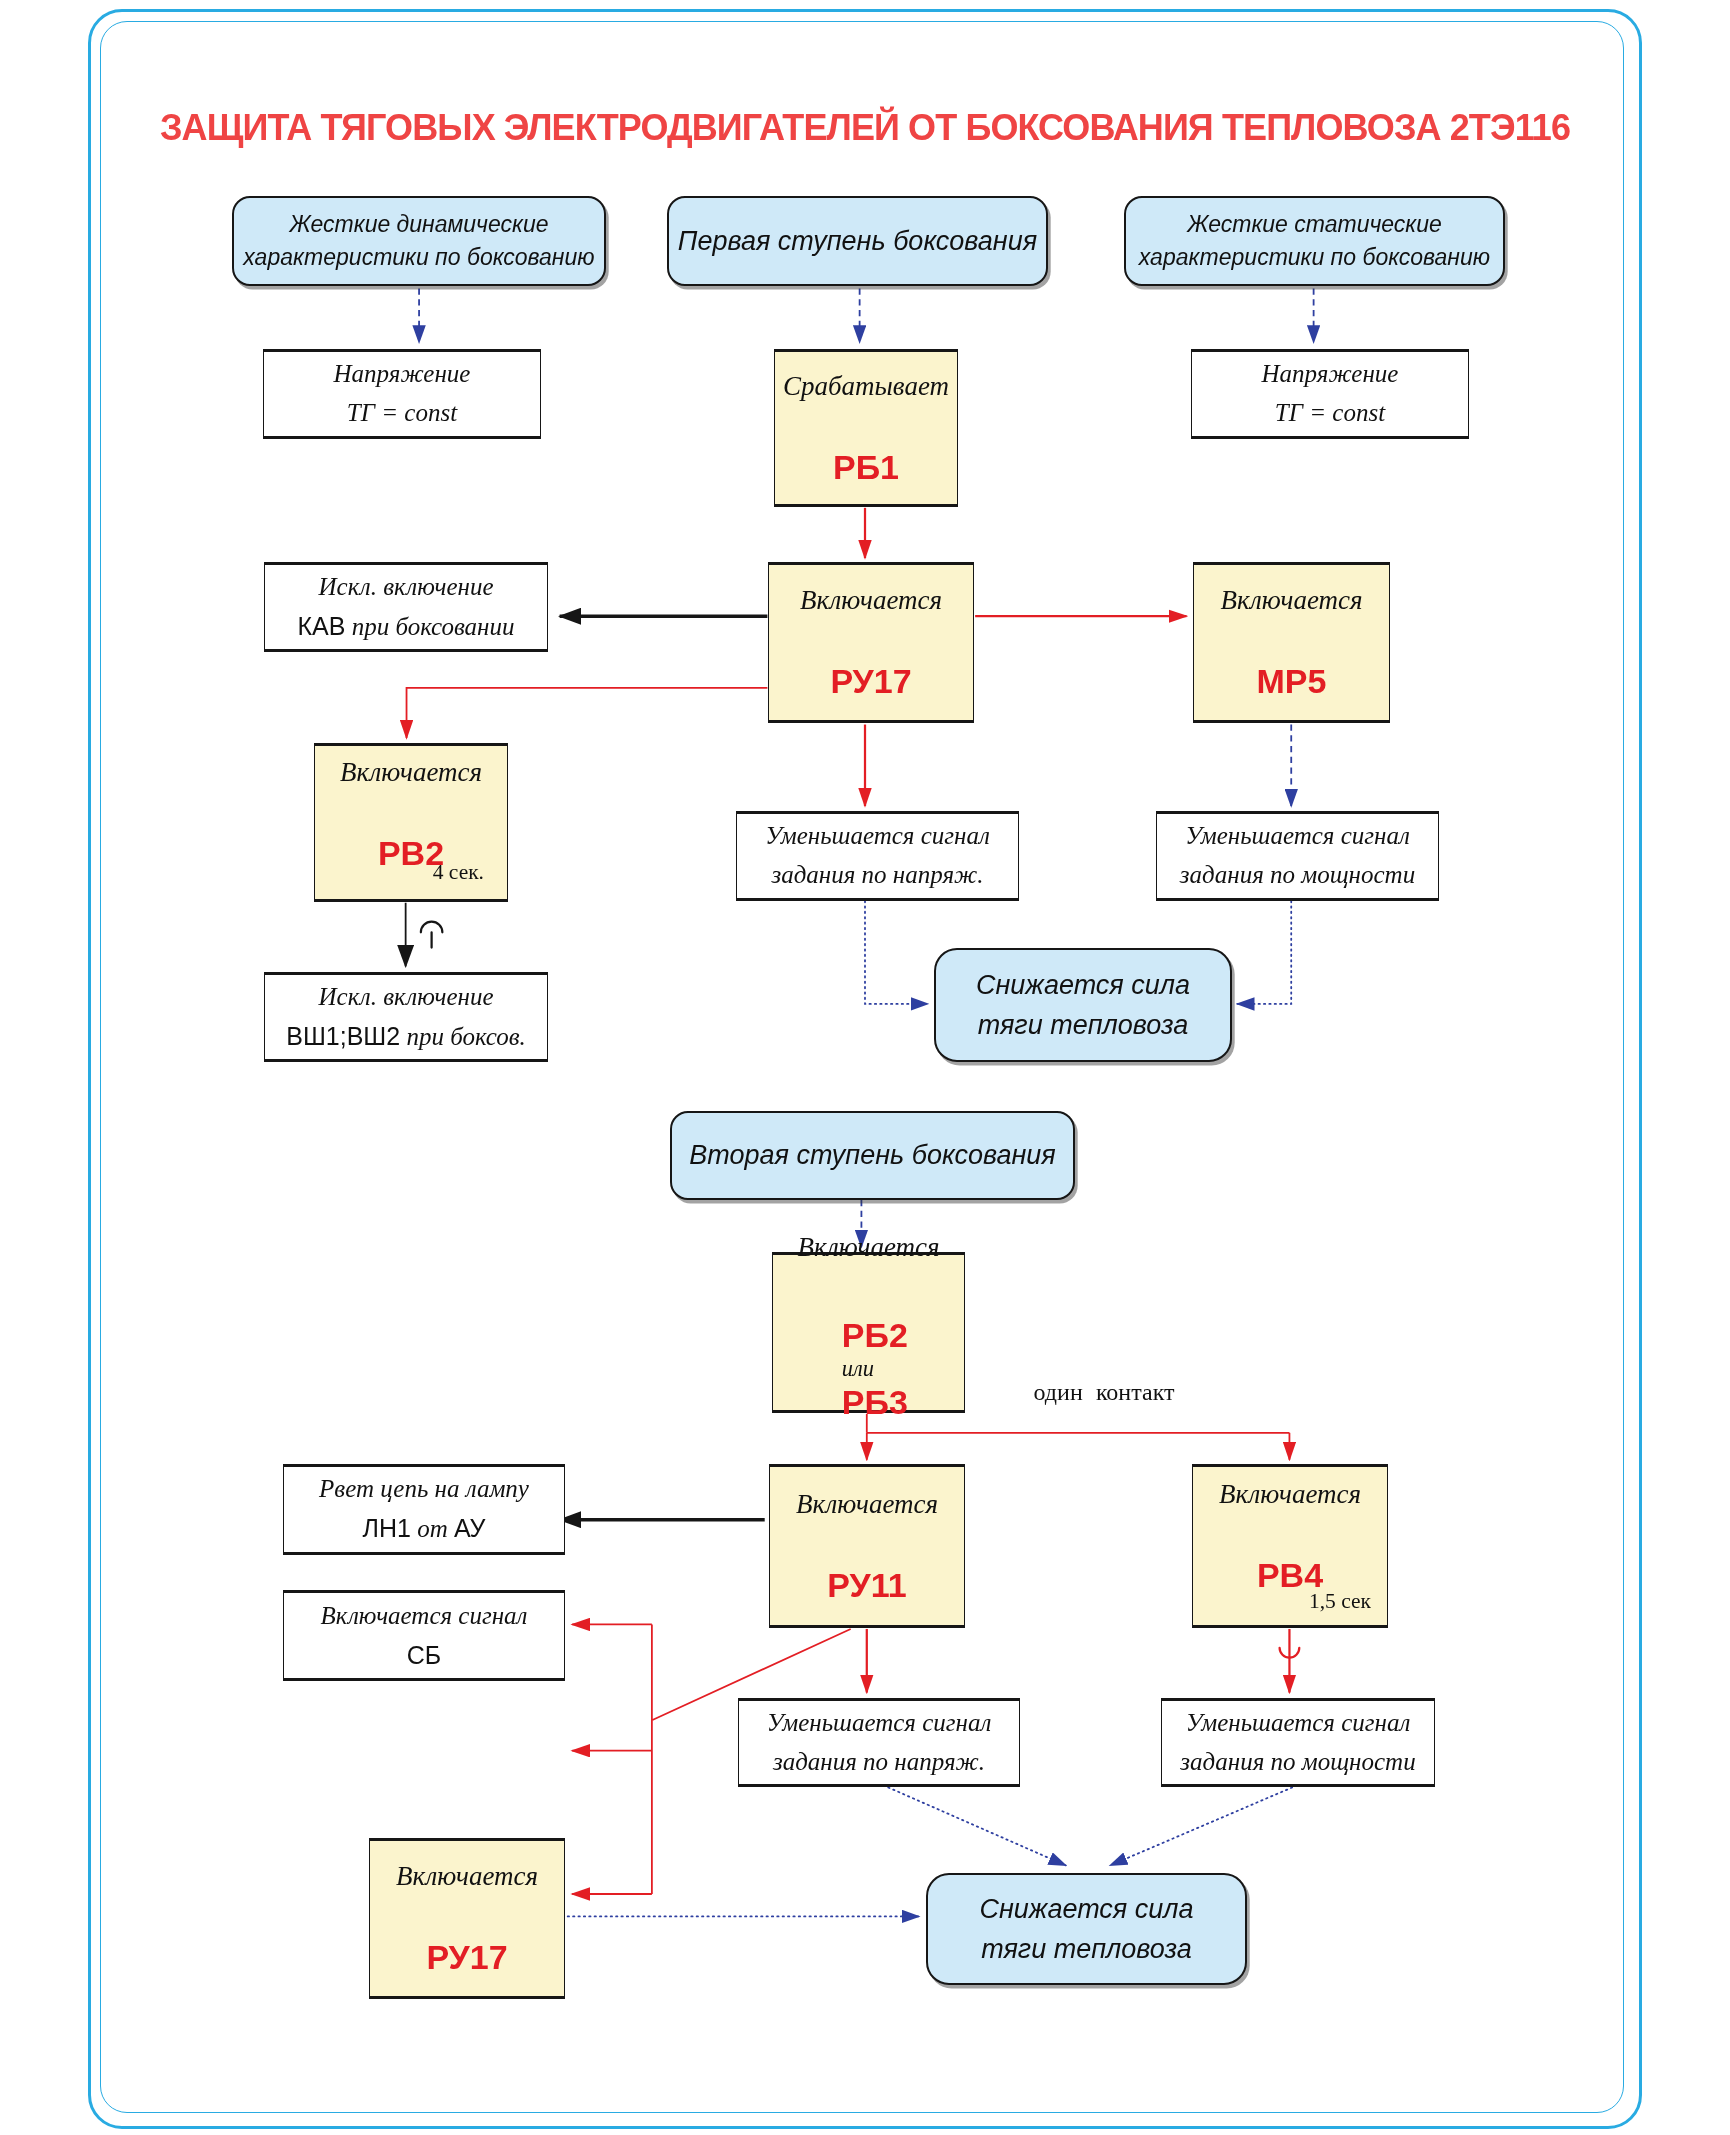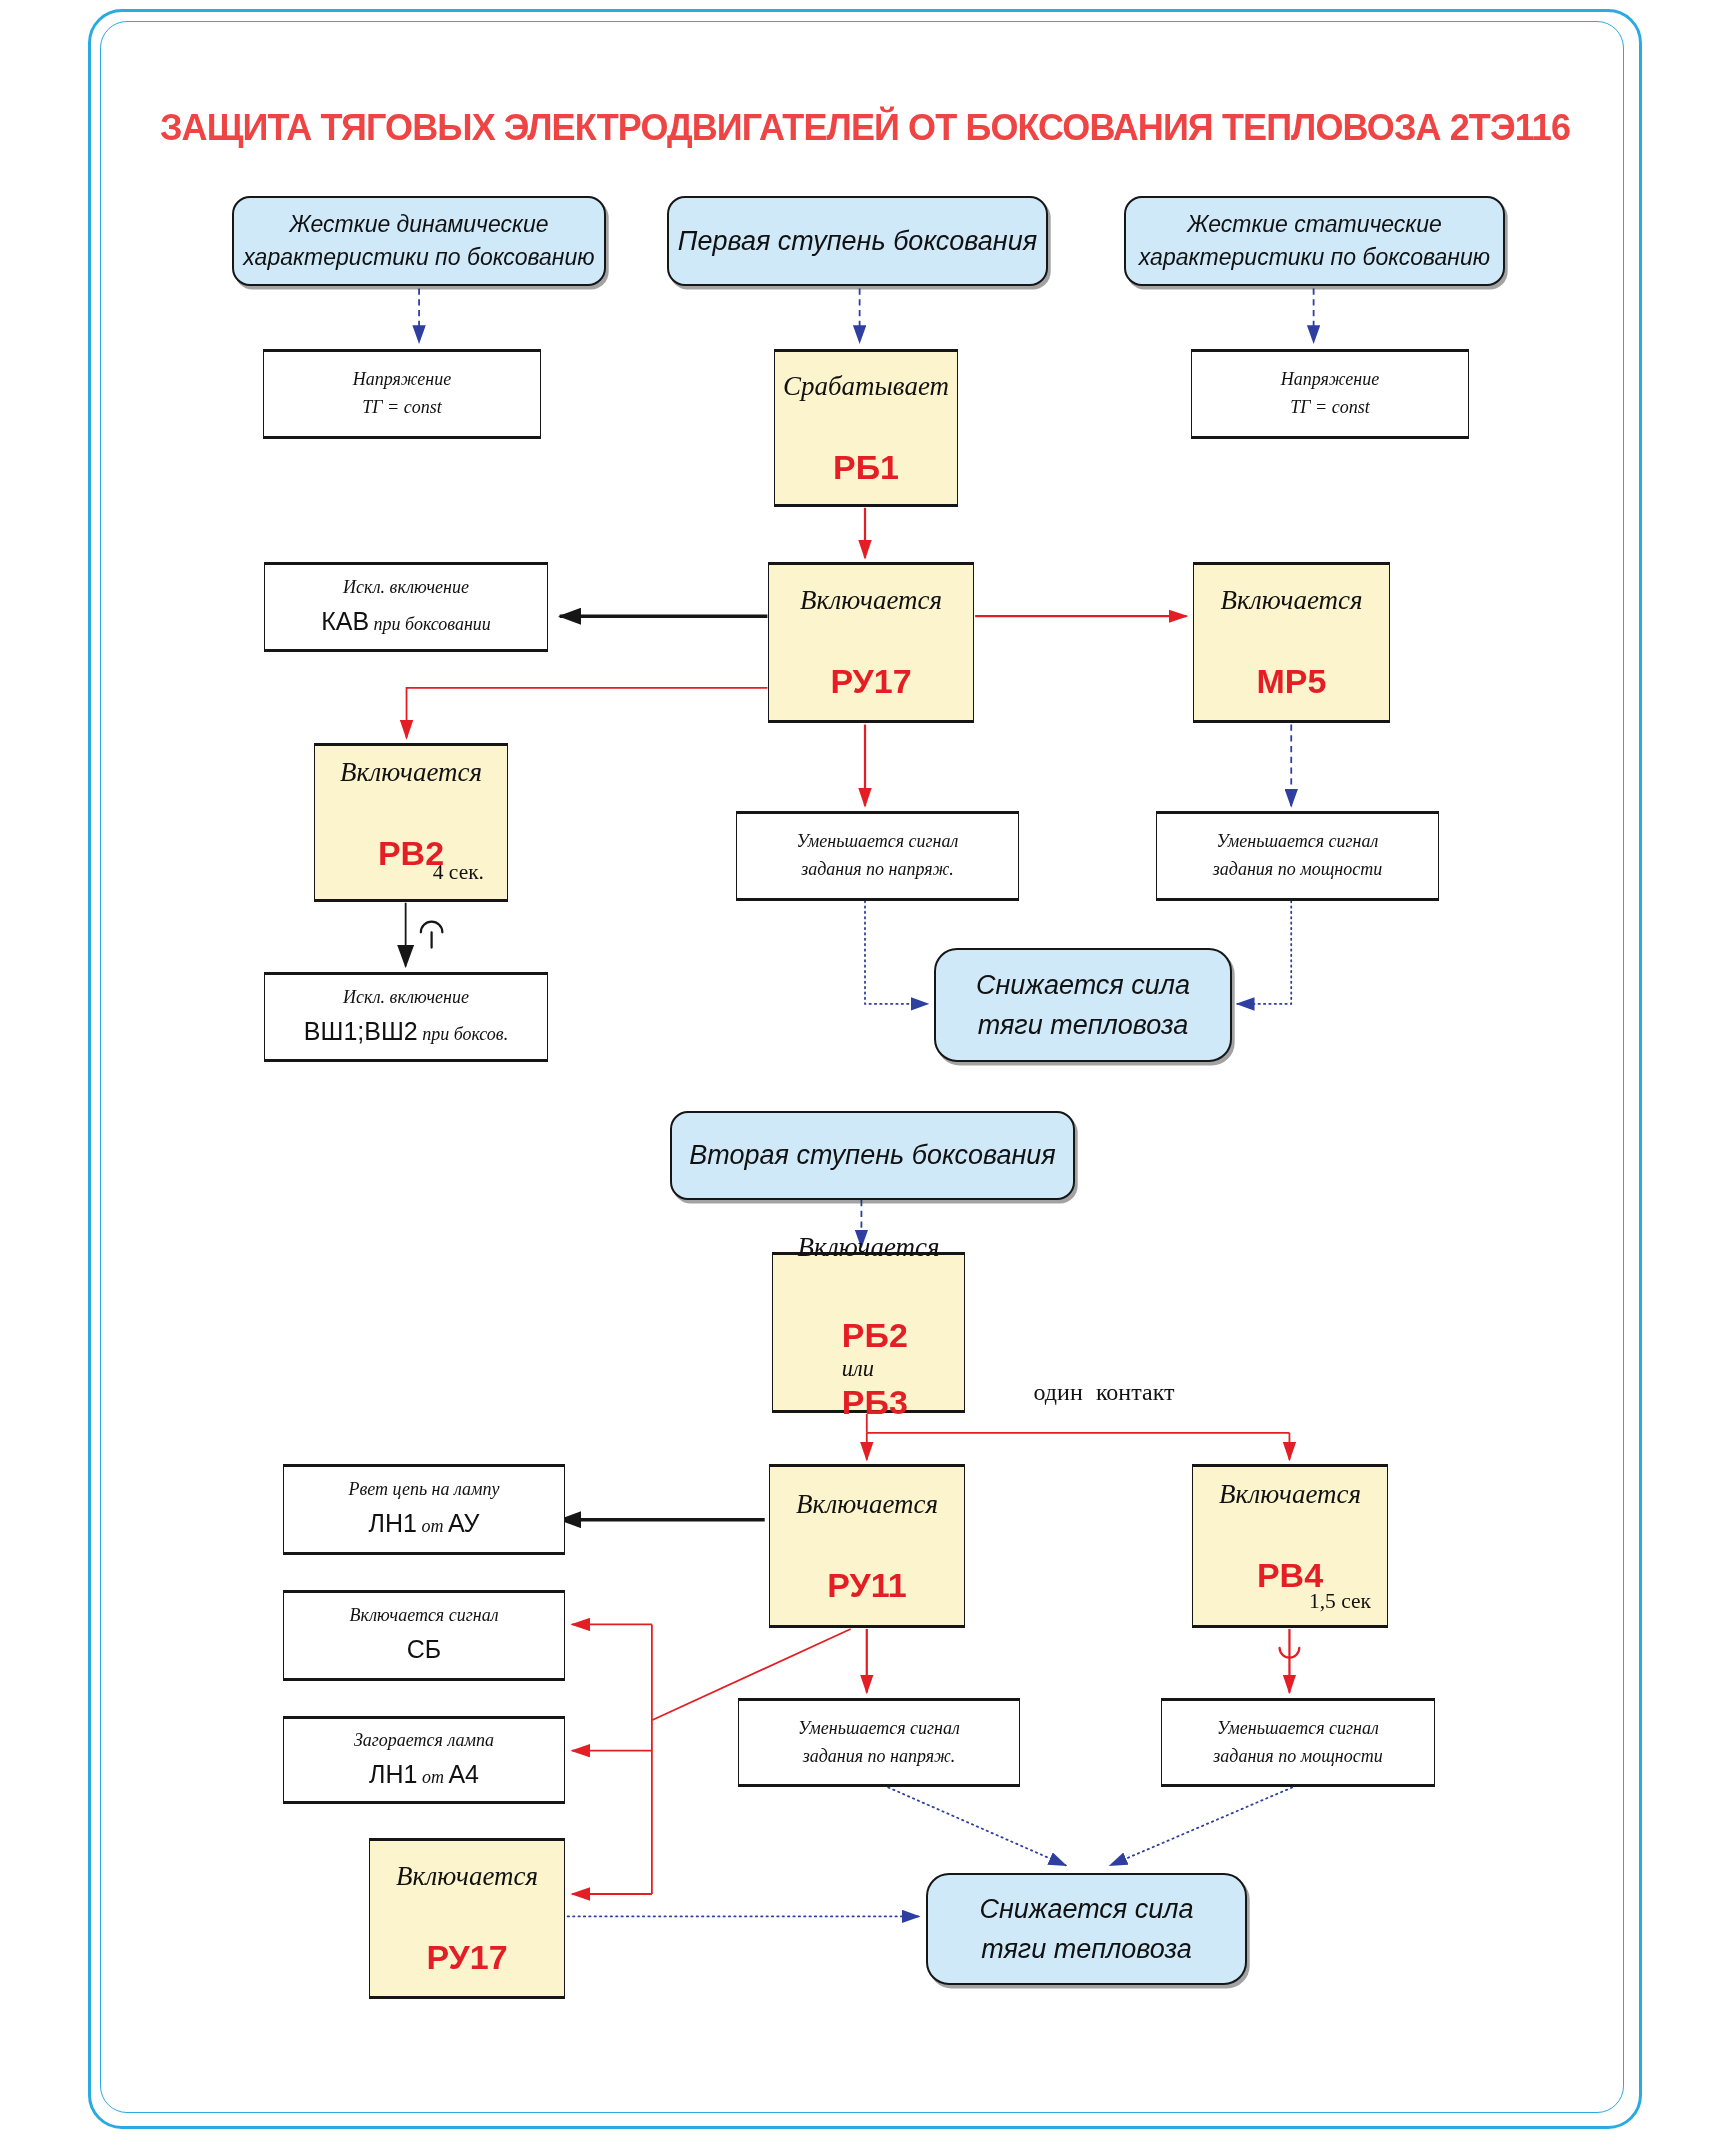--- a/index.html
+++ b/index.html
@@ -18,21 +18,21 @@
          font-weight:bold;font-size:36px;letter-spacing:-0.9px;color:#ef4444;}
 
   .box{position:absolute;box-sizing:border-box;display:flex;flex-direction:column;
        align-items:center;justify-content:center;text-align:center;color:#111;}
   .rect{background:#ffffff;border:1.8px solid var(--ink);border-top-width:3.6px;border-bottom-width:3.6px;}
   .yellow{background:var(--box-yellow);gap:43px;}
   .round{background:var(--box-blue);border:2.7px solid var(--ink);border-radius:18px;
          box-shadow:2.7px 3.6px 0 rgba(50,50,50,0.45);}
   .round.big{border-radius:23px;}
 
-  .ser-it{font-family:"Liberation Serif",serif;font-style:italic;font-size:18px;line-height:1.55;}
+  .ser-it{font-family:"Liberation Serif",serif;font-style:italic;font-size:25px;line-height:1.55;}
   .sans-up{font-family:"Liberation Sans",sans-serif;font-size:25px;line-height:1.55;}
   .sans-it{font-family:"Liberation Sans",sans-serif;font-style:italic;font-size:23px;line-height:1.45;}
   .stage-label{font-family:"Liberation Sans",sans-serif;font-style:italic;font-size:27px;}
   .force-label{font-family:"Liberation Sans",sans-serif;font-style:italic;font-size:27px;line-height:1.5;}
   .action{font-family:"Liberation Serif",serif;font-style:italic;font-size:27px;line-height:1.3;}
   .device{font-family:"Liberation Sans",sans-serif;font-weight:bold;font-size:34px;
           color:var(--accent-red);line-height:1.2;}
   .conj{font-family:"Liberation Serif",serif;font-style:italic;font-size:22.4px;color:#111;margin:0 6.3px;}
   .delay{font-family:"Liberation Serif",serif;font-size:21.5px;color:#111;position:absolute;}
   .devline{display:flex;flex-direction:column;align-items:baseline;justify-content:center;margin-top:7.2px;}
@@ -195,26 +195,20 @@
   <div class="box rect yellow" style="left:1192px;top:1464px;width:196px;height:164px;">
     <div class="action" style="margin-top:-19.7px;">Включается</div>
     <div class="device">РВ4</div>
     <div class="delay" style="right:16px;bottom:10.7px;">1,5 сек</div>
   </div>
 
   <div class="box rect" style="left:283px;top:1590px;width:282px;height:91px;">
     <div class="ser-it">Включается сигнал</div>
     <div class="sans-up">СБ</div>
   </div>
-  <div class="box rect" style="left:283px;top:1716px;width:282px;height:88px;">
-    <div class="ser-it">Загорается лампа</div>
-    <div>
-      <span class="sans-up">ЛН1</span><span class="ser-it"> от </span><span class="sans-up">А4</span>
-    </div>
-  </div>
   <div class="box rect yellow" style="left:369px;top:1838px;width:196px;height:161px;">
     <div class="action">Включается</div>
     <div class="device">РУ17</div>
   </div>
 
   <div class="box rect" style="left:738px;top:1698px;width:282px;height:89px;">
     <div class="ser-it">Уменьшается сигнал</div>
     <div class="ser-it">задания по напряж.</div>
   </div>
   <div class="box rect" style="left:1161px;top:1698px;width:274px;height:89px;">

